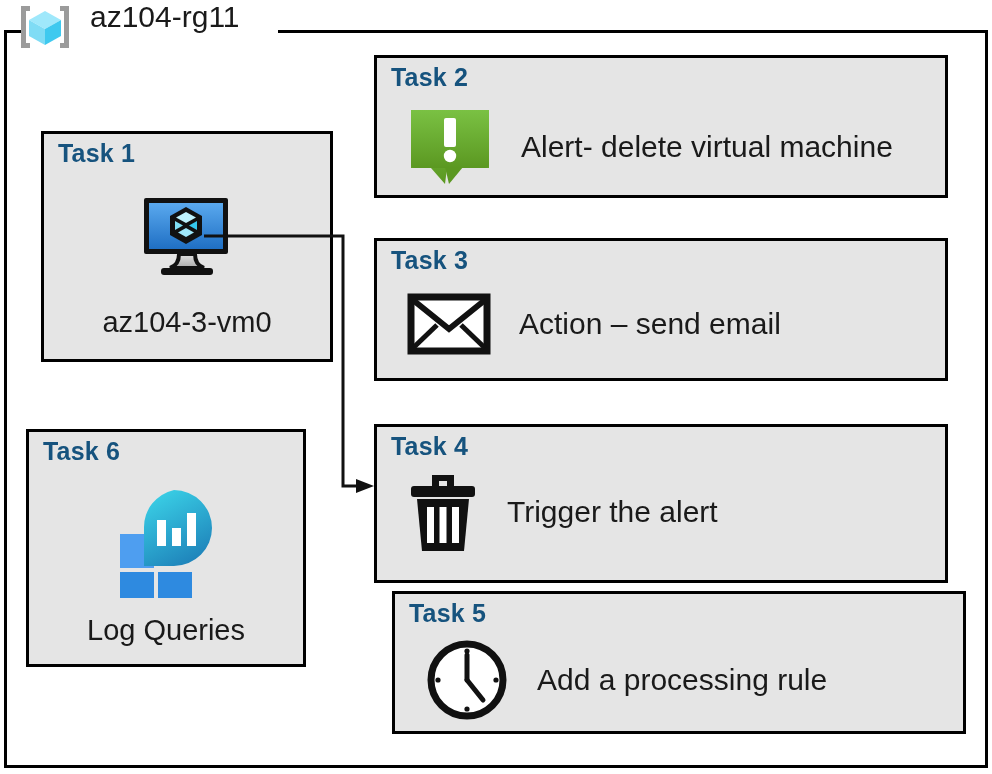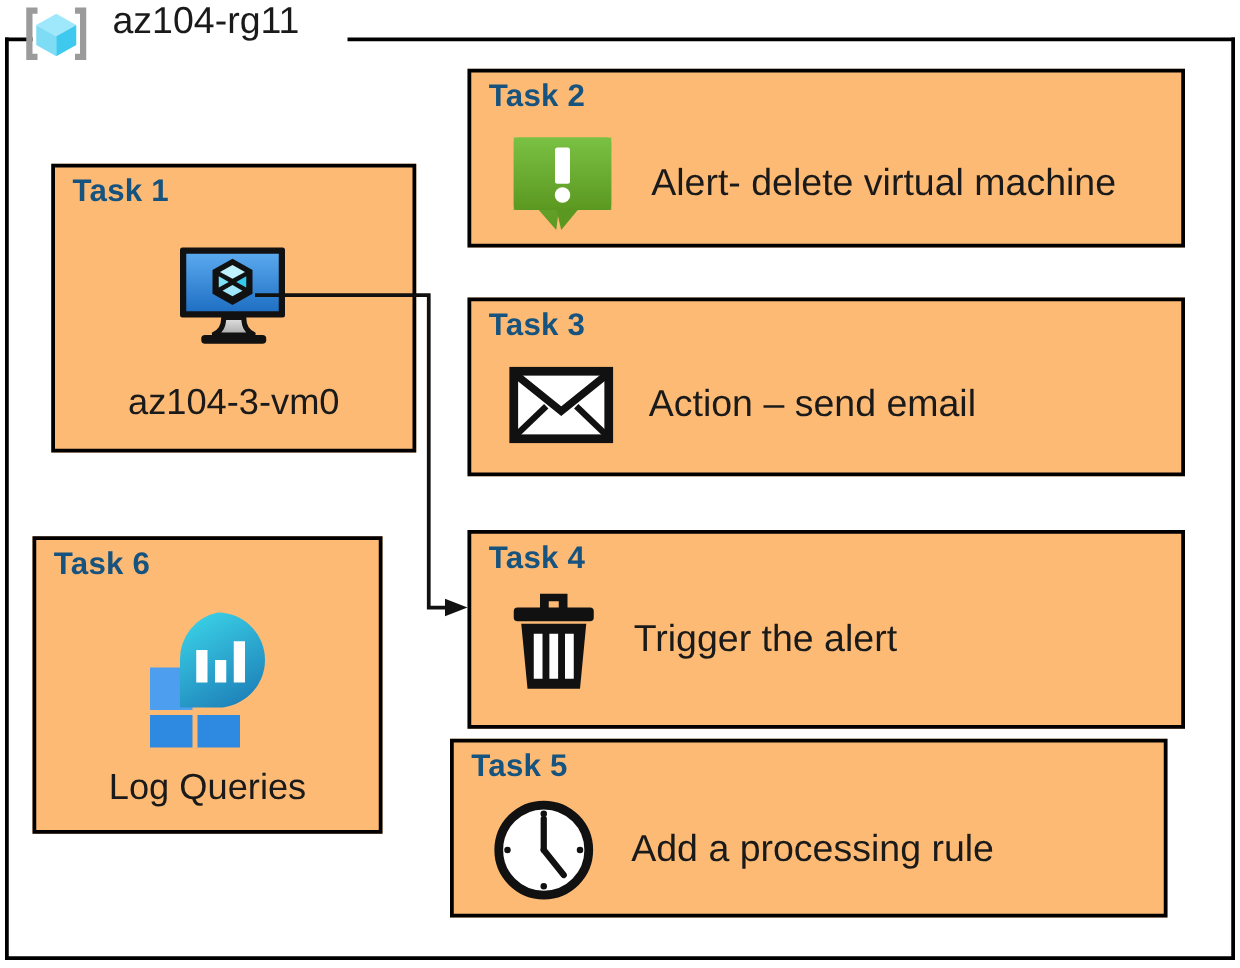--- a/index.html
+++ b/index.html
@@ -13,21 +13,21 @@
   #rg-border-bottom{position:absolute;left:0;top:735px;width:984px;height:3px;background:#000;}
   #rg-border-top-left{position:absolute;left:0;top:0;width:22px;height:3px;background:#000;}
   #rg-border-top-right{position:absolute;left:274px;top:0;width:710px;height:3px;background:#000;}
 
   
   #rg-header{position:absolute;left:14px;top:2px;height:56px;display:flex;}
   #rg-icon{width:62px;height:50px;position:relative;flex:0 0 auto;}
   #rg-label{margin-left:14px;font-size:30px;color:#1a1a1a;line-height:1;white-space:nowrap;}
 
   
-  .card{position:absolute;background:#fdba74;border:3px solid #000;box-sizing:border-box;}
+  .card{position:absolute;background:#e5e5e5;border:3px solid #000;box-sizing:border-box;}
   .card-title{position:absolute;left:14px;top:6px;font-size:25px;font-weight:bold;color:#16537e;
               letter-spacing:.2px;line-height:1.1;}
 
   
   .card-left .icon-wrap{position:absolute;left:0;right:0;display:flex;justify-content:center;}
   .card-left .caption{position:absolute;left:0;right:0;text-align:center;font-size:29px;color:#1a1a1a;}
 
   
   .card-right .row{position:absolute;left:30px;display:flex;align-items:center;}
   .card-right .row-label{margin-left:28px;font-size:30px;color:#1a1a1a;white-space:nowrap;}
@@ -167,21 +167,21 @@
       <path d="M10 28 h52 l-5 52 h-42 Z" fill="#111"></path>
 
       <rect x="20" y="36" width="7" height="36" fill="#fff"></rect>
       <rect x="32.5" y="36" width="7" height="36" fill="#fff"></rect>
       <rect x="45" y="36" width="7" height="36" fill="#fff"></rect>
     </svg>
     <div class="row-label">Trigger the alert</div>
   </div>
 </div>
 
-<div class="card card-right" style="left:360px;top:591px;width:574px;height:143px;">
+<div class="card card-right" style="left:392px;top:591px;width:574px;height:143px;">
   <div class="card-title">Task 5</div>
   <div class="row" style="top:44px;">
     <svg width="84" height="84" viewBox="0 0 84 84" aria-hidden="true">
       <circle cx="42" cy="42" r="36" fill="#fff" stroke="#111" stroke-width="7"></circle>
       <circle cx="42" cy="13" r="2.6" fill="#111"></circle>
       <circle cx="71" cy="42" r="2.6" fill="#111"></circle>
       <circle cx="42" cy="71" r="2.6" fill="#111"></circle>
       <circle cx="13" cy="42" r="2.6" fill="#111"></circle>
       <path d="M42 42 V17" stroke="#111" stroke-width="5" stroke-linecap="round" fill="none"></path>
       <path d="M42 42 L58 62" stroke="#111" stroke-width="5" stroke-linecap="round" fill="none"></path>

